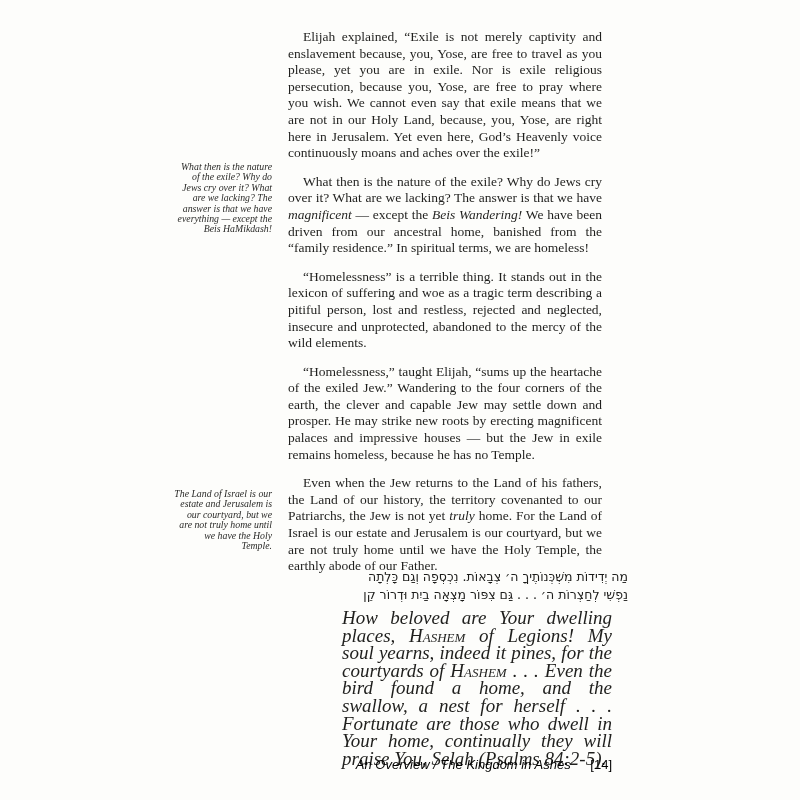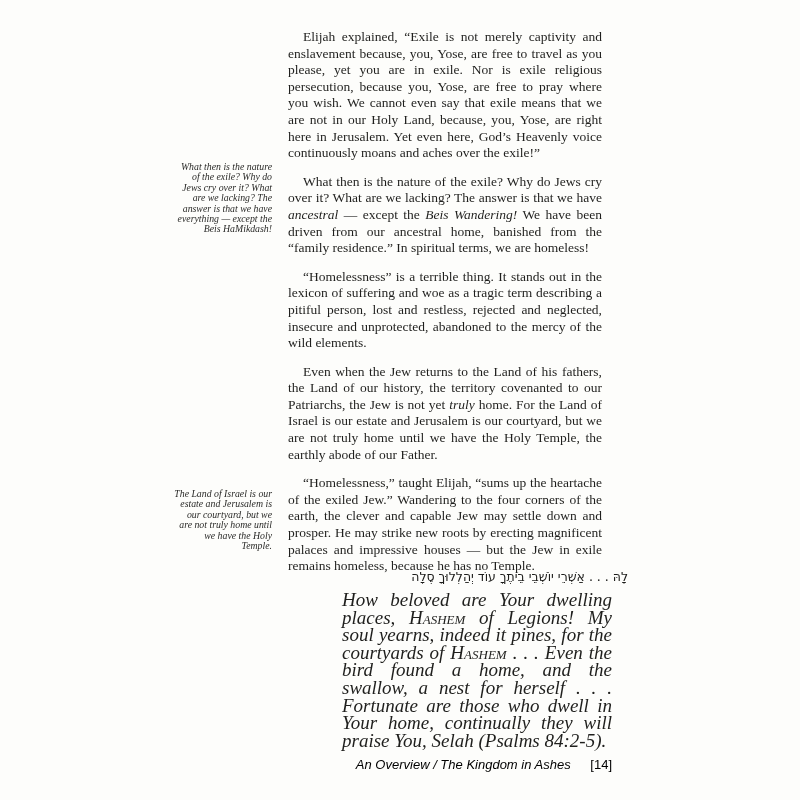--- a/index.html
+++ b/index.html
@@ -94,29 +94,30 @@
 <body>
 
 <div class="page">
 
   <aside class="note note-1">What then is the nature of the exile? Why do Jews cry over it? What are we lacking? The answer is that we have everything — except the Beis HaMikdash!</aside>
 
   <aside class="note note-2">The Land of Israel is our estate and Jerusalem is our courtyard, but we are not truly home until we have the Holy Temple.</aside>
 
   <main class="body-col">
     <p><span>Elijah explained, “Exile is not merely captivity and enslavement because, you, Yose, are free to travel as you please, yet you are in exile. Nor is exile religious persecution, because you, Yose, are free to pray where you wish. We cannot even say that exile means that we are not in our Holy Land, because, you, Yose, are right here in Jerusalem. Yet even here, God’s Heavenly voice continuously moans and aches over the exile!”</span></p>
-    <p><span>What then is the nature of the exile? Why do Jews cry over it? What are we lacking? The answer is that we have </span><span class="i">ancestral</span><span> — except the </span><span class="i">Beis Wandering!</span><span> We have been driven from our ancestral home, banished from the “family residence.” In spiritual terms, we are homeless!</span></p>
+    <p><span>What then is the nature of the exile? Why do Jews cry over it? What are we lacking? The answer is that we have </span><span class="i">magnificent</span><span> — except the </span><span class="i">Beis Wandering!</span><span> We have been driven from our ancestral home, banished from the “family residence.” In spiritual terms, we are homeless!</span></p>
     <p><span>“Homelessness” is a terrible thing. It stands out in the lexicon of suffering and woe as a tragic term describing a pitiful person, lost and restless, rejected and neglected, insecure and unprotected, abandoned to the mercy of the wild elements.</span></p>
+    <p><span>“Homelessness,” taught Elijah, “sums up the heartache of the exiled Jew.” Wandering to the four corners of the earth, the clever and capable Jew may settle down and prosper. He may strike new roots by erecting magnificent palaces and impressive houses — but the Jew in exile remains homeless, because he has no Temple.</span></p>
     <p><span>Even when the Jew returns to the Land of his fathers, the Land of our history, the territory covenanted to our Patriarchs, the Jew is not yet </span><span class="i">truly</span><span> home. For the Land of Israel is our estate and Jerusalem is our courtyard, but we are not truly home until we have the Holy Temple, the earthly abode of our Father.</span></p>
-    <p><span>“Homelessness,” taught Elijah, “sums up the heartache of the exiled Jew.” Wandering to the four corners of the earth, the clever and capable Jew may settle down and prosper. He may strike new roots by erecting magnificent palaces and impressive houses — but the Jew in exile remains homeless, because he has no Temple.</span></p>
   </main>
 
   <section class="quote">
     <div class="hebrew" dir="rtl">
-      <div class="heb-line">לָהּ . . . אַשְׁרֵי יוֹשְׁבֵי בֵיתֶךָ עוֹד יְהַלְלוּךָ סֶלָה</div>
+      <div class="heb-line">מַה יְדִידוֹת מִשְׁכְּנוֹתֶיךָ ה׳ צְבָאוֹת. נִכְסְפָה וְגַם כָּלְתָה</div>
+      <div class="heb-line">נַפְשִׁי לְחַצְרוֹת ה׳ . . . גַּם צִפּוֹר מָצְאָה בַיִת וּדְרוֹר קֵן</div>
     </div>
     <div class="translation"><span class="i">How beloved are Your dwelling places, </span><span class="i sc">Hashem</span><span class="i"> of Legions! My soul yearns, indeed it pines, for the courtyards of </span><span class="i sc">Hashem</span><span class="i"> . . . Even the bird found a home, and the swallow, a nest for herself . . . Fortunate are those who dwell in Your home, continually they will praise You, Selah (Psalms 84:2-5).</span></div>
   </section>
 
   <footer class="page-footer">
     <span class="ftitle">An Overview / The Kingdom in Ashes</span>
     <span class="fnum">[14]</span>
   </footer>
 
 </div>

